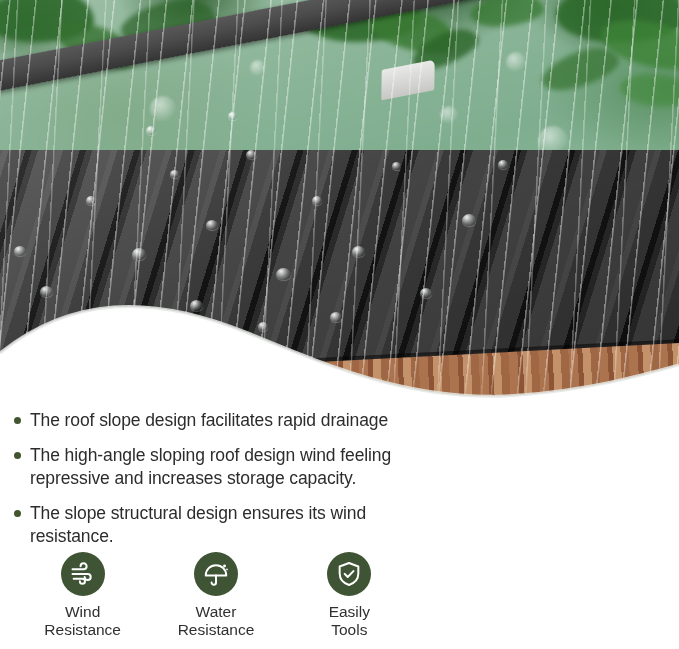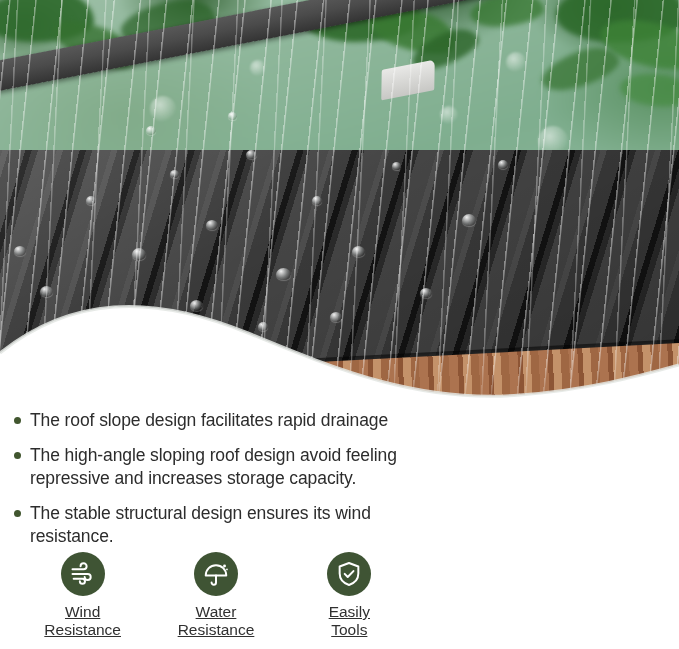--- a/index.html
+++ b/index.html
@@ -224,21 +224,20 @@
     justify-content: center;
   }
   .feature-circle svg { display: block; }
   .feature-label {
     margin-top: 7px;
     font-size: 15.5px;
     line-height: 1.18;
     color: #303030;
     text-align: center;
     white-space: pre-line;
-    text-decoration: underline;
   }
 </style>
 </head>
 <body>
 
 <div class="page">
 
   <div class="hero">
     <div class="hero-bg"></div>
 
@@ -305,25 +304,25 @@
 
   <div class="content">
 
     <div class="bullets">
       <div class="bullet-row">
         <span class="bullet-dot"></span>
         <span class="bullet-text">The roof slope design facilitates rapid drainage</span>
       </div>
       <div class="bullet-row">
         <span class="bullet-dot"></span>
-        <span class="bullet-text">The high-angle sloping roof design avoid feeling repressive and increases storage capacity.</span>
+        <span class="bullet-text">The high-angle sloping roof design wind feeling repressive and increases storage capacity.</span>
       </div>
       <div class="bullet-row">
         <span class="bullet-dot"></span>
-        <span class="bullet-text">The stable structural design ensures its wind resistance.</span>
+        <span class="bullet-text">The slope structural design ensures its wind resistance.</span>
       </div>
     </div>
 
     <div class="features">
 
       <div class="feature">
         <div class="feature-circle">
           <svg width="28" height="28" viewBox="0 0 24 24" fill="none" stroke="#ffffff" stroke-width="1.7" stroke-linecap="round" stroke-linejoin="round">
             <path d="M3 8h9.5a2.6 2.6 0 1 0-2.6-2.6"></path>
             <path d="M3 12h13a2.6 2.6 0 1 1-2.6 2.6"></path>

